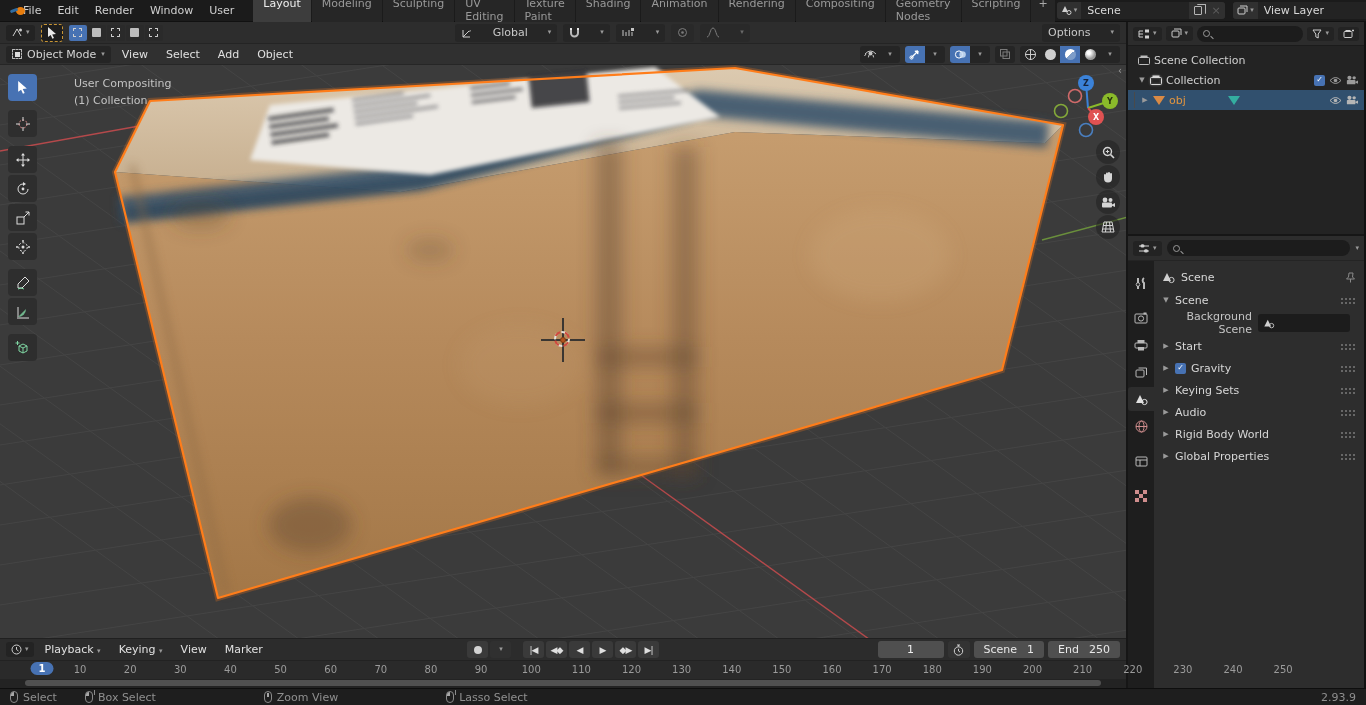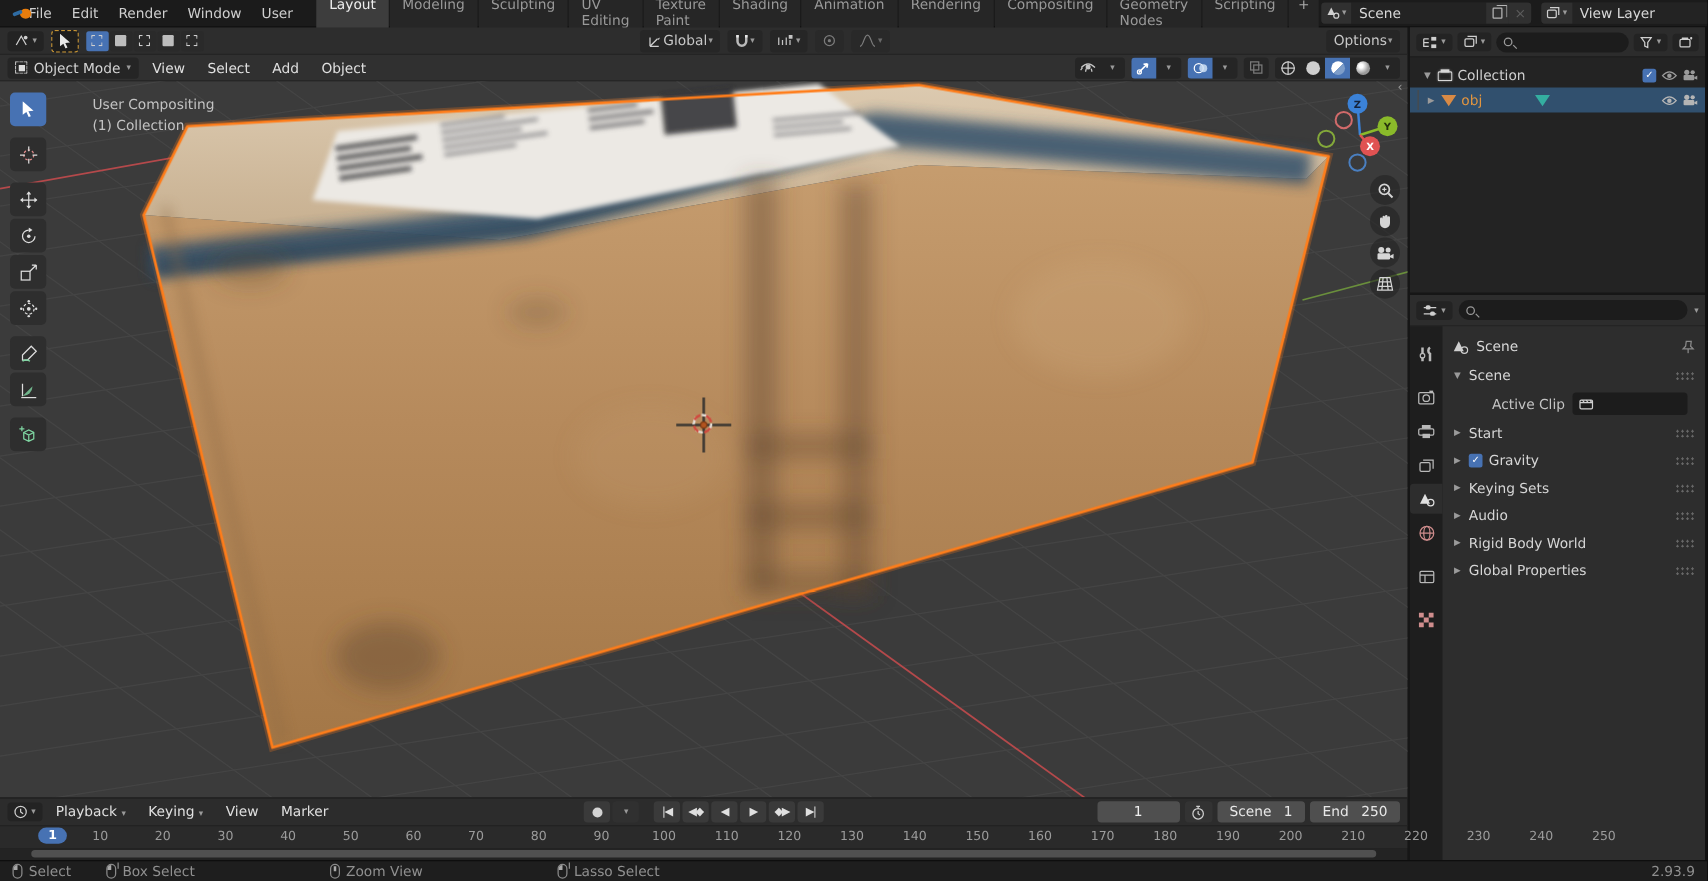--- a/index.html
+++ b/index.html
@@ -37,21 +37,21 @@
   .toolsettings{height:22px;background:#2d2d2d;border-bottom:1px solid #242424;display:flex;align-items:center;padding:0 6px;gap:6px}
   .ts-left,.ts-center,.ts-right{display:flex;align-items:center;gap:6px}
   .ts-center{flex:1;justify-content:center}
   .editor-btn{display:flex;align-items:center;gap:3px;background:#232323;border-radius:3px;padding:2px 5px}
   .tool-active{width:22px;height:18px;border:1px dashed #c79434;border-radius:3px;background:#1d1d1d;display:flex;align-items:center;justify-content:center}
   .selmode{display:flex;gap:1px}
   .selmode .sq{width:18px;height:16px;background:#2a2a2a;border-radius:2px;display:flex;align-items:center;justify-content:center}
   .selmode .sq.on{background:#4772b3}
   .sq-g{width:9px;height:9px;border:1px dashed #cfcfcf;border-radius:1px}
   .sq-f{width:9px;height:9px;background:#bdbdbd;border-radius:1px}
-  .pill{display:flex;align-items:center;gap:1px;background:#262626;border-radius:3px;padding:2px 6px;height:18px}
+  .pill{display:flex;align-items:center;gap:20px;background:#262626;border-radius:3px;padding:2px 6px;height:18px}
   .pill.dim{opacity:.55}
   .glyph{color:#c8c8c8}
 
   
   .vp-header{height:21px;background:#303030;border-bottom:1px solid #262626;display:flex;align-items:center;padding:0 6px;gap:4px}
   .mode-widget{display:flex;align-items:center;gap:5px;background:#252525;border-radius:3px;padding:1px 6px;height:17px}
   .obj-mode-ic{width:10px;height:10px;border:1px dashed #bbb;border-radius:1px;display:flex;align-items:center;justify-content:center}
   .obj-mode-ic i{width:5px;height:5px;background:#ddd;display:block}
   .hdr-menu{padding:2px 7px;color:#e0e0e0;border-radius:3px}
   .vp-right{margin-left:auto;display:flex;align-items:center;gap:5px}
@@ -701,20 +701,27 @@
           <div class="editor-btn">
             <svg width="11" height="10" viewBox="0 0 11 10">
                 <rect x="1" y="2.5" width="8" height="6" rx="1" fill="none" stroke="#cfcfcf"></rect>
                 <rect x="2.5" y="1" width="5" height="2" fill="#cfcfcf"></rect>
                 <path d="M9 1.5 h2 M10 0.5 v2" stroke="#cfcfcf"></path>
               </svg>
           </div>
         </div>
         <div class="tree">
           <div class="trow" style="padding-left:10px">
+            <svg class="ic" width="12" height="10" viewBox="0 0 12 10">
+                <rect x="0.5" y="2.5" width="11" height="7" rx="1" fill="none" stroke="#bdbdbd"></rect>
+                <rect x="2.5" y="0.5" width="7" height="2.5" fill="#bdbdbd"></rect>
+              </svg>
+            <span>Scene Collection</span>
+          </div>
+          <div class="trow" style="padding-left:10px">
             <span class="tiny-arrow">▼</span>
             <svg class="ic" width="12" height="10" viewBox="0 0 12 10" style="filter:drop-shadow(0 0 1px #777)">
                 <rect x="0.5" y="2.5" width="11" height="7" rx="1" fill="none" stroke="#d8d8d8"></rect>
                 <rect x="2.5" y="0.5" width="7" height="2.5" fill="#d8d8d8"></rect>
               </svg>
             <span>Collection</span>
             <span class="spacer"></span>
             <span class="checkbox">✓</span>
             <svg class="ic" width="13" height="9" viewBox="0 0 13 9">
                 <path d="M1 4.5 Q6.5 -1.5 12 4.5 Q6.5 10.5 1 4.5 Z" fill="none" stroke="#9a9a9a"></path>
@@ -834,25 +841,25 @@
               <svg class="pin" width="11" height="11" viewBox="0 0 11 11">
                   <path d="M4 1 L8 1 L7.5 5 L9.5 7 L1.5 7 L3.5 5 Z M5.5 7 V10.5" fill="none" stroke="#8a8a8a"></path>
                 </svg>
             </div>
             <div class="panel-hdr">
               <span class="tiny-arrow">▼</span>
               <span>Scene</span>
               <span class="drag-dots"></span>
             </div>
             <div class="field-row">
-              <span class="flabel">Active Clip</span>
+              <span class="flabel">Background Scene</span>
               <span class="field">
-                <svg class="ic" width="12" height="11" viewBox="0 0 12 11">
-                    <rect x="1" y="2" width="10" height="7" rx="1" fill="none" stroke="#cfcfcf"></rect>
-                    <path d="M1 4 h10 M3 2 l1.5 2 M6 2 l1.5 2 M9 2 l1.5 2" stroke="#cfcfcf"></path>
+                <svg class="ic" width="12" height="11" viewBox="0 0 13 13">
+                    <path d="M5 2 L9 10 L1 10 Z" fill="#cfcfcf"></path>
+                    <circle cx="9.5" cy="9" r="2.6" fill="none" stroke="#cfcfcf"></circle>
                   </svg>
               </span>
             </div>
             <div class="panel-hdr">
               <span class="tiny-arrow">▶</span>
               <span>Start</span>
               <span class="drag-dots"></span>
             </div>
             <div class="panel-hdr">
               <span class="tiny-arrow">▶</span>

